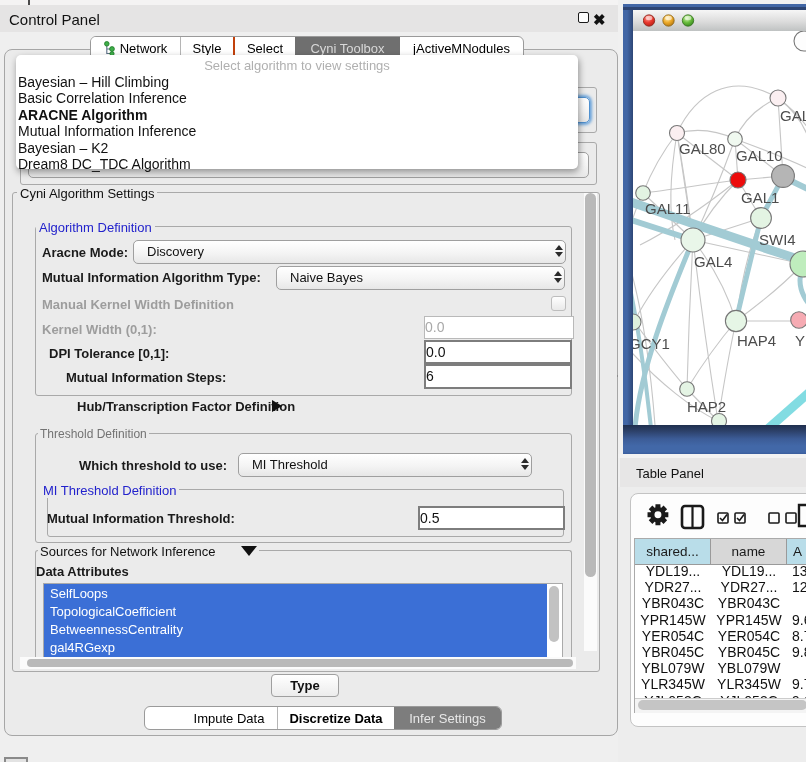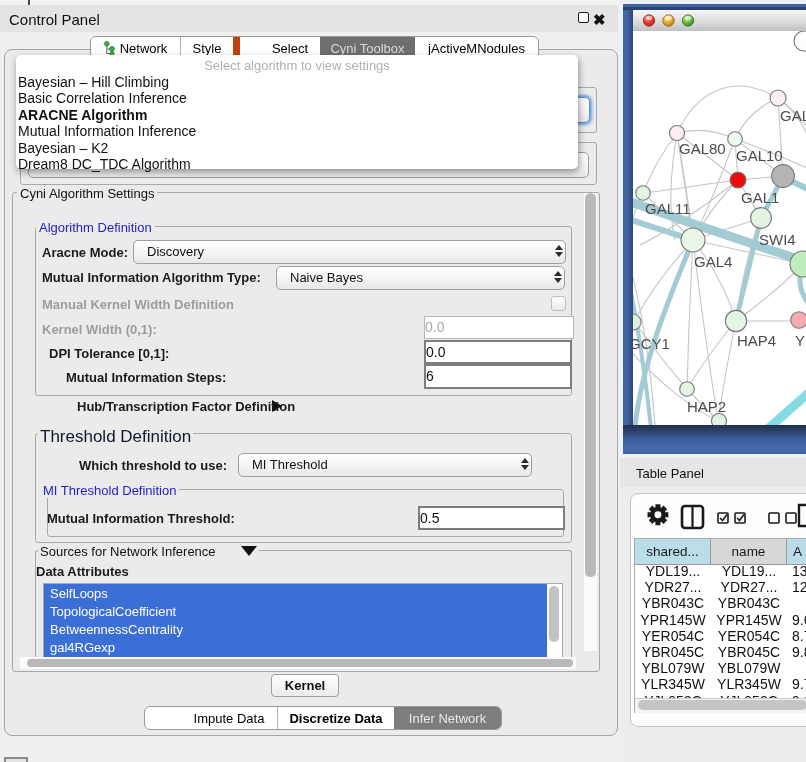--- a/index.html
+++ b/index.html
@@ -36,22 +36,22 @@
   <div style="width:89px;display:flex;align-items:center;justify-content:center;background:#fff;">
     <svg width="12" height="15" viewBox="0 0 12 15" style="margin-right:4px;">
       <path d="M2.8,4 L2.8,12.5 L7,12.5 M2.8,8 L7,8" stroke="#5c6f85" stroke-width="1.1" fill="none"></path>
       <circle cx="2.8" cy="2.8" r="2.3" fill="#3fae49" stroke="#1c7a26" stroke-width="0.8"></circle>
       <circle cx="8" cy="8" r="2.4" fill="#3fae49" stroke="#1c7a26" stroke-width="0.8"></circle>
       <circle cx="8" cy="12.7" r="2.1" fill="#3fae49" stroke="#1c7a26" stroke-width="0.8"></circle>
     </svg>
     <span>Network</span>
     </div>
   <div style="width:52px;display:flex;align-items:center;justify-content:center;border-left:1px solid #b5b5b5;">Style</div>
-  <div style="width:60px;display:flex;align-items:center;justify-content:center;border-left:7px solid #c2410c;padding-left:20px;">Select</div>
-  <div style="width:95px;display:flex;align-items:center;justify-content:center;background:#6f6f6f;color:#d9d9d9;">Cyni Toolbox</div>
+  <div style="width:60px;display:flex;align-items:center;justify-content:center;border-left:2px solid #c2410c;">Select</div>
+  <div style="width:105px;display:flex;align-items:center;justify-content:center;background:#6f6f6f;color:#d9d9d9;">Cyni Toolbox</div>
   <div style="width:123px;display:flex;align-items:center;justify-content:center;">jActiveMNodules</div>
 </div>
 
 <div class="abs" style="left:20px;top:87px;width:575px;height:44px;border:1px solid #a9a9a9;border-radius:3px;"></div>
 <div class="combo" style="left:28px;top:97px;width:560px;height:24px;box-shadow:0 0 3px 2px #6ca4da;border-color:#4f90cf;"></div>
 <div class="abs" style="left:20px;top:142px;width:575px;height:41px;border:1px solid #a9a9a9;border-radius:3px;"></div>
 <div class="combo" style="left:28px;top:152px;width:559px;height:24px;"></div>
 
 <div class="abs" style="left:12px;top:192px;width:586px;height:478px;border:1px solid #a9a9a9;border-radius:3px;"></div>
 <div class="abs" style="left:17px;top:186px;font-size:13px;color:#111;background:#ebebeb;padding:0 3px;">Cyni Algorithm Settings</div>
@@ -80,21 +80,21 @@
 <div class="lab" style="left:42px;top:346px;padding-left:7px;">DPI Tolerance [0,1]:</div>
 <div class="tfield" style="left:424px;top:340px;width:140px;height:18px;border:2px solid #7d7d7d;color:#111;padding:2px 4px 0 0;font-size:14px;">0.0</div>
 
 <div class="lab" style="left:42px;top:370px;margin-left:24px;">Mutual Information Steps:</div>
 <div class="tfield" style="left:424px;top:364px;width:140px;height:19px;border:2px solid #7d7d7d;color:#111;padding:2px 4px 0 0;font-size:14px;">6</div>
 
 <div class="lab" style="left:41px;top:399px;font-size:13px;padding-left:36px;">Hub/Transcription Factor Definition</div>
 <div class="abs" style="left:272px;top:400px;width:0;height:0;border-left:10px solid #111;border-top:6px solid transparent;border-bottom:6px solid transparent;"></div>
 
 <div class="abs" style="left:35px;top:433px;width:535px;height:108px;border:1px solid #a9a9a9;border-radius:3px;"></div>
-<div class="abs" style="left:38px;top:427px;font-size:17px;color:#0f172a;background:#ebebeb;padding:0 2px;">Threshold Definition</div>
+<div class="abs" style="left:38px;top:427px;font-size:12px;color:#737373;background:#ebebeb;padding:0 2px;">Threshold Definition</div>
 
 <div class="lab" style="left:79px;top:458px;">Which threshold to use:</div>
 <div class="combo" style="left:238px;top:453px;width:292px;height:22px;">
   <div class="ctext">MI Threshold</div>
     <div class="arrows"></div>
   </div>
 
 <div class="abs" style="left:47px;top:489px;width:515px;height:46px;border:1px solid #a9a9a9;border-radius:3px;"></div>
 <div class="abs" style="left:40px;top:483px;font-size:13px;color:#2222cc;background:#ebebeb;padding:0 3px;">MI Threshold Definition</div>
 
@@ -109,26 +109,26 @@
   <div class="abs" style="left:0;top:0;width:503px;height:73px;background:#3b6fd6;"></div>
   <div class="abs" style="left:6px;top:1px;width:490px;font-size:13px;color:#fff;line-height:18px;">SelfLoops<br>TopologicalCoefficient<br>BetweennessCentrality<br>gal4RGexp</div>
   <div class="abs" style="left:505px;top:2px;width:10px;height:56px;background:#c2c2c2;border-radius:5px;"></div>
 </div>
 
 <div class="abs" style="left:584px;top:193px;width:13px;height:458px;background:#fbfbfb;"></div>
 <div class="abs" style="left:585px;top:193px;width:11px;height:384px;background:#b9b9b9;border-radius:6px;"></div>
 <div class="abs" style="left:20px;top:657px;width:556px;height:12px;background:#fbfbfb;"></div>
 <div class="abs" style="left:27px;top:659px;width:546px;height:8px;background:#b9b9b9;border-radius:4px;"></div>
 
-<div class="abs" style="left:271px;top:674px;width:66px;height:21px;border:1px solid #9f9f9f;border-radius:4px;background:linear-gradient(180deg,#fff,#ececec);display:flex;align-items:center;justify-content:center;font-size:13px;font-weight:bold;color:#111;">Kernel</div>
+<div class="abs" style="left:271px;top:674px;width:66px;height:21px;border:1px solid #9f9f9f;border-radius:4px;background:linear-gradient(180deg,#fff,#ececec);display:flex;align-items:center;justify-content:center;font-size:13px;font-weight:bold;color:#111;">Type</div>
 
 <div class="abs" style="left:144px;top:706px;height:22px;display:flex;border:1px solid #9a9a9a;border-radius:6px;overflow:hidden;background:#fff;font-size:13px;">
   <div style="width:96px;display:flex;align-items:center;justify-content:center;font-weight:normal;padding-left:36px;">Impute Data</div>
   <div style="width:116px;display:flex;align-items:center;justify-content:center;font-weight:bold;border-left:1px solid #b5b5b5;">Discretize Data</div>
-  <div style="width:107px;display:flex;align-items:center;justify-content:center;background:#7d7d7d;color:#e8e8e8;">Infer Network</div>
+  <div style="width:107px;display:flex;align-items:center;justify-content:center;background:#7d7d7d;color:#e8e8e8;">Infer Settings</div>
 </div>
 
 <div class="abs" style="left:4px;top:757px;width:20px;height:10px;border:2px solid #8a8a8a;background:#e3e3e3;"></div>
 
 <div class="abs" style="left:617px;top:373px;width:0;height:0;border-top:3px solid transparent;border-bottom:3px solid transparent;border-right:5px solid #4a4a4a;"></div>
 
 <div class="abs" style="left:16px;top:55px;width:562px;height:114px;background:#fff;border-radius:5px;box-shadow:1px 3px 7px rgba(0,0,0,0.4);z-index:30;font-size:14px;color:#111;">
   <div style="text-align:center;color:#b0b0b0;padding-top:3px;height:16px;font-size:13px;">Select algorithm to view settings</div>
   <div style="padding-left:2px;line-height:16.4px;">
     Bayesian – Hill Climbing<br>

